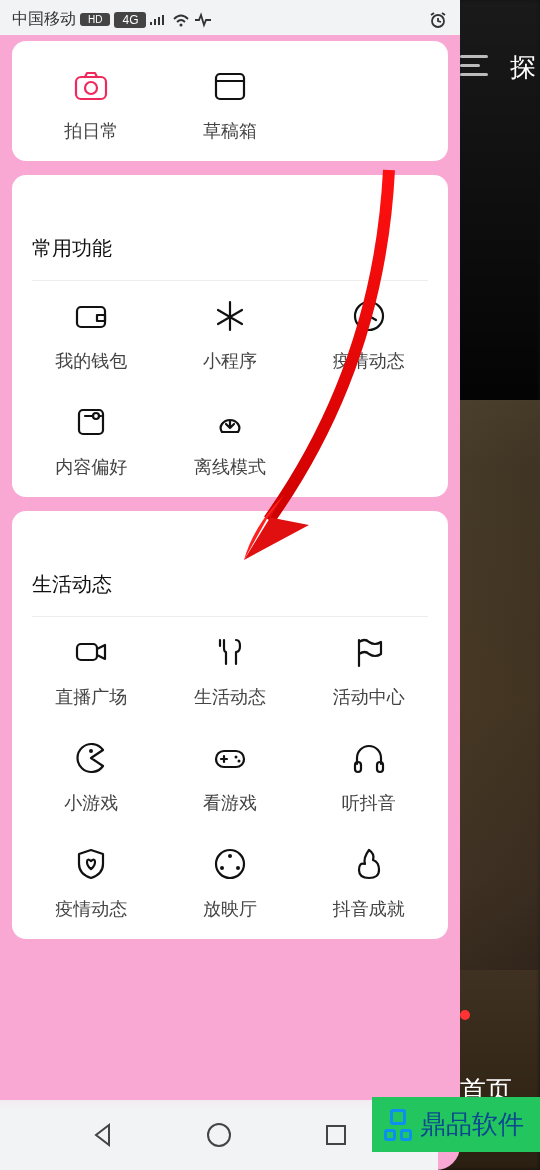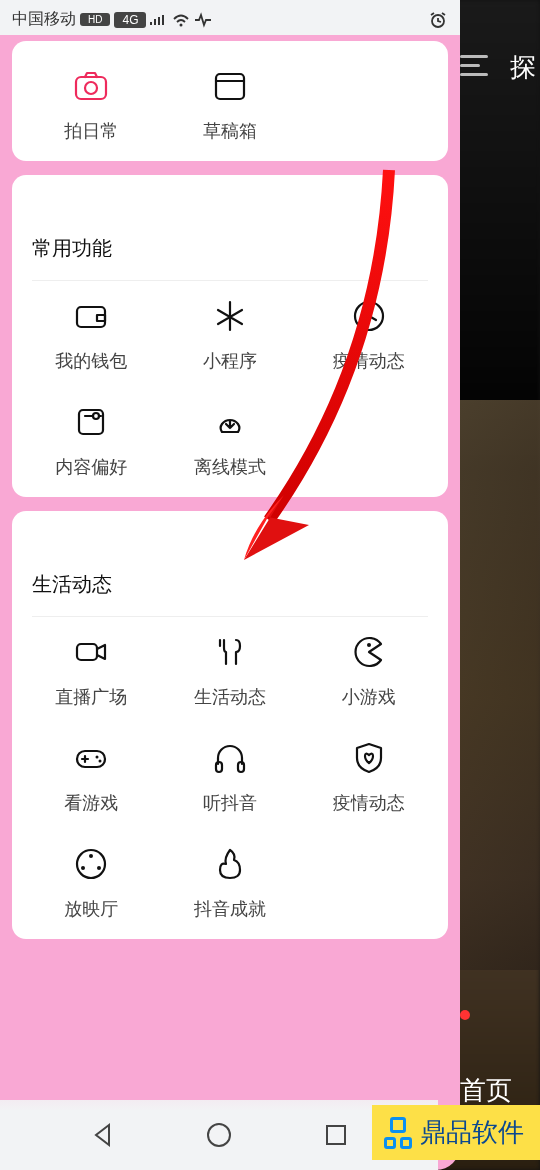--- a/index.html
+++ b/index.html
@@ -118,22 +118,22 @@
     position: absolute;
     bottom: 0; left:0; width:438px; height: 70px;
     display: flex; align-items: center; justify-content: space-evenly;
     background: linear-gradient(0deg,#f2f3f5 85%,rgba(242,243,245,0.9));
     z-index:3;
   }
   .nav-shape { stroke:#444; stroke-width:2; fill:none; }
 
   .watermark {
     position: absolute;
-    bottom: 10px; right: 0;
-    background: #fde047;
+    bottom: 18px; right: 0;
+    background: #22c55e;
     padding: 10px 16px 10px 12px;
     display: flex; align-items: center; gap: 8px;
     font-size: 26px; font-weight:500; color:#0b4890;
     z-index: 20;
   }
   .watermark .logo { display:flex;flex-direction:column;align-items:center;gap:4px;}
   .watermark .logo .top{width:16px;height:16px;border:3px solid #0b8ff0;border-radius:3px;}
   .watermark .logo .bot{display:flex;gap:4px}
   .watermark .logo .bot div{width:12px;height:12px;border:3px solid #0b8ff0;border-radius:3px;}
 </style>
@@ -265,20 +265,28 @@
             </div>
         <span class="label">直播广场</span>
       </div>
       <div class="item">
         <div class="icon">
               <svg viewBox="0 0 40 40">
                 <path d="M14 8 L14 16 Q14 20 16 20 L16 32 M10 8 L10 14 M26 8 Q30 8 30 14 Q30 20 26 20 L26 32"></path>
               </svg>
             </div>
         <span class="label">生活动态</span>
+      </div>
+      <div class="item">
+        <div class="icon">
+              <svg viewBox="0 0 40 40">
+                <path d="M10 8 L10 34 M10 10 Q16 6 20 10 Q26 14 32 10 L32 22 Q26 26 20 22 Q16 18 10 22"></path>
+              </svg>
+            </div>
+        <span class="label">活动中心</span>
       </div>
       <div class="item">
         <div class="icon">
               <svg viewBox="0 0 40 40">
                 <path d="M20 20 L32 12 A14 14 0 1 0 32 28 Z"></path>
                 <circle cx="20" cy="13" r="2" fill="#111" stroke="none"></circle>
               </svg>
             </div>
         <span class="label">小游戏</span>
       </div>

